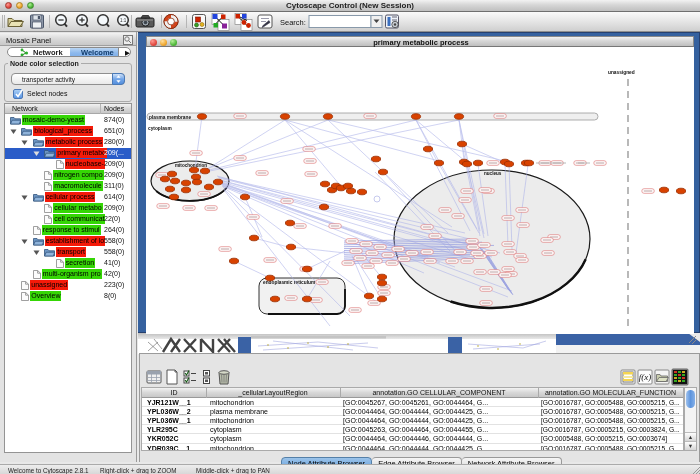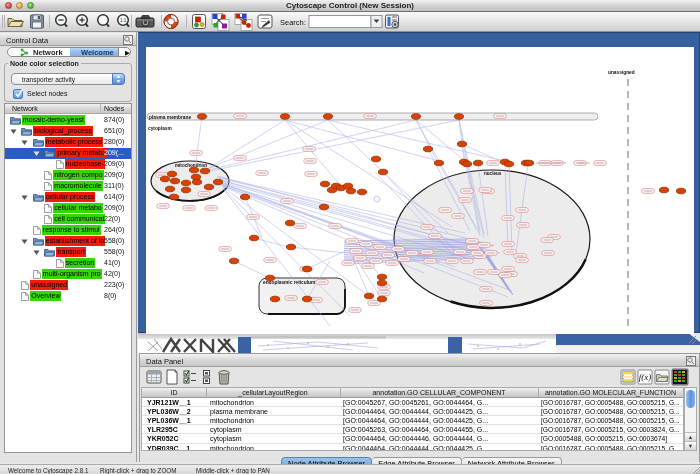--- a/index.html
+++ b/index.html
@@ -125,21 +125,21 @@
   <rect x="-4.5" y="-4.5" width="3" height="9" fill="#3a6fbf"></rect>
   <path d="M0,-4.5 L5,-4.5 M0,-1.5 L5,-1.5" stroke="#667" stroke-width="1.2"></path>
   <circle cx="3" cy="3" r="3.2" fill="#c8cdd4" stroke="#444" stroke-width="0.8"></circle>
   <circle cx="3" cy="3" r="1.2" fill="#444"></circle>
  </g>
 </svg>
 </div>
 
 <div class="abs" style="left:0;top:32px;width:137px;height:430px;background:#e3e3e3;border-right:1px solid #9a9a9a">
  <div class="abs grad-hdr" style="left:0;top:1px;width:136px;height:13px;border-bottom:1px solid #9f9f9f">
-  <span style="font-size:7.5px;color:#111;position:absolute;left:6px;top:3px">Control Data</span>
+  <span style="font-size:7.5px;color:#111;position:absolute;left:6px;top:3px">Mosaic Panel</span>
   <svg class="abs" style="right:3px;top:2px" width="10" height="10" viewBox="0 0 10 10">
         <rect x="0.5" y="0.5" width="9" height="9" fill="#eee" stroke="#777"></rect>
         <circle cx="4" cy="4" r="2.2" fill="none" stroke="#777"></circle>
         <line x1="5.6" y1="5.6" x2="8" y2="8" stroke="#777"></line>
       </svg>
  </div>
 
  <div class="abs" style="left:7px;top:14.5px;width:124px;height:10px;background:#fff;border:1px solid #8a8a8a;border-radius:5px;overflow:hidden">
    <div class="abs" style="left:62px;top:0;width:48px;height:10px;background:linear-gradient(#b9d5f3,#8cb8ec 50%,#7dade8)"></div>
    <div class="abs" style="left:110px;top:0;width:1px;height:10px;background:#8a8a8a"></div>
@@ -377,20 +377,26 @@
    <rect x="418" y="0" width="144" height="12" fill="#3a62a5"></rect>
    <path d="M562,0 L550,0 L562,9 Z" fill="#e8e8e8"></path>
    <g stroke="#8a8a8a" stroke-width="1">
         <line x1="551" y1="10" x2="558" y2="3"></line>
         <line x1="554" y1="11" x2="559" y2="6"></line>
       </g>
    <rect x="418" y="12" width="144" height="9" fill="#f2f2f2"></rect>
  </svg>
 
  <div class="abs" style="left:-1px;top:0;width:563px;height:301px;background:#35619f;border:1px solid #26406f">
+  <div class="abs grad-title" style="left:8px;top:3px;width:548px;height:11px;border:1px solid #8a8a8a;border-bottom:1px solid #777">
+   <div class="tl" style="left:3px;background:radial-gradient(circle at 35% 30%,#ff9a93,#e1493f 60%,#b03028)"></div>
+   <div class="tl" style="left:13px;background:radial-gradient(circle at 35% 30%,#ffe0a0,#f0a830 60%,#c07f18)"></div>
+   <div class="tl" style="left:23px;background:radial-gradient(circle at 35% 30%,#b5f09a,#52b93c 60%,#2e8f1e)"></div>
+   <div class="abs" style="left:0;top:0;width:548px;text-align:center;font-size:7.5px;font-weight:bold;color:#111;line-height:11px">primary metabolic process</div>
+  </div>
   <div class="abs" style="left:8px;top:14px;width:548px;height:287px;background:#fff;overflow:hidden">
 <svg width="548" height="287" viewBox="146 46 548 287">
           <rect x="147" y="112" width="451" height="7" rx="3.5" fill="#efefef" stroke="#9a9a9a" stroke-width="0.8"></rect>
           <text x="149" y="117.5" font-size="4.8" font-weight="bold" fill="#111">plasma membrane</text>
           <text x="148" y="129" font-size="4.8" font-weight="bold" fill="#111">cytoplasm</text>
           <line x1="628" y1="78" x2="628" y2="330" stroke="#8a8a8a" stroke-width="1.2" stroke-dasharray="7 5"></line>
           <text x="608" y="73" font-size="4.8" font-weight="bold" fill="#111">unassigned</text>
           <ellipse cx="492" cy="238" rx="98" ry="69" fill="#ececec" stroke="#1a1a1a" stroke-width="1.2"></ellipse>
           <path d="M 585.7,258.2 A 98,69 0 0 1 450.6,300.5" fill="none" stroke="#111" stroke-width="2.4"></path>
           <text x="484" y="174" font-size="4.6" font-weight="bold" fill="#111">nucleus</text>
@@ -868,28 +874,20 @@
           <g stroke="#b0b0b0" stroke-width="0.9">
             <line x1="536" y1="162" x2="566" y2="162"></line>
             <line x1="578" y1="162" x2="590" y2="162"></line>
           </g>
         </svg>
   </div>
  </div>
 </div>
 
 <div class="abs" style="left:139px;top:353px;width:561px;height:109px;background:#e4e4e4;border:1px solid #9a9a9a;border-bottom:none">
- <div class="abs grad-hdr" style="left:0;top:0;width:559px;height:13px;border-bottom:1px solid #9f9f9f">
-  <span style="font-size:7.5px;color:#111;position:absolute;left:6px;top:3px">Data Panel</span>
-  <svg class="abs" style="right:3px;top:2px" width="10" height="10" viewBox="0 0 10 10">
-        <rect x="0.5" y="0.5" width="9" height="9" fill="#eee" stroke="#777"></rect>
-        <circle cx="4" cy="4" r="2.2" fill="none" stroke="#777"></circle>
-        <line x1="5.6" y1="5.6" x2="8" y2="8" stroke="#777"></line>
-      </svg>
- </div>
 
  <svg class="abs" style="left:0;top:13px" width="559" height="20" viewBox="0 0 559 20">
 
   <g transform="translate(14,10)">
    <rect x="-7" y="-6" width="14" height="12" rx="1" fill="#f0f0f0" stroke="#555"></rect>
    <rect x="-7" y="-6" width="14" height="3.5" fill="#9aa2ae"></rect>
    <g stroke="#9aa2ae" stroke-width="0.8">
           <line x1="-7" y1="0.5" x2="7" y2="0.5"></line>
           <line x1="-7" y1="3.5" x2="7" y2="3.5"></line>
           <line x1="-2.5" y1="-6" x2="-2.5" y2="6"></line>

